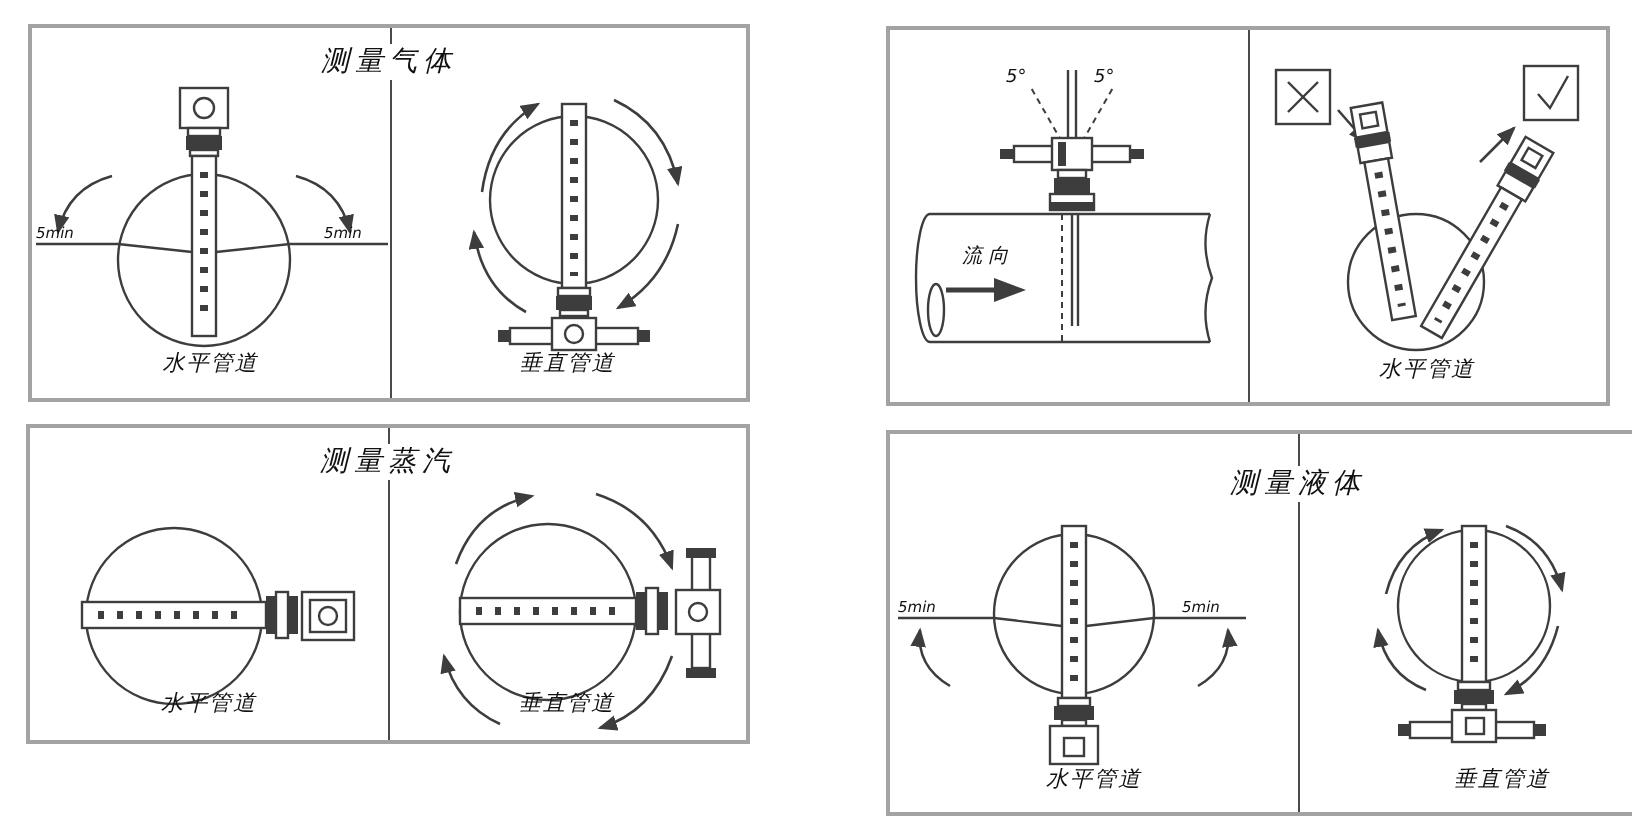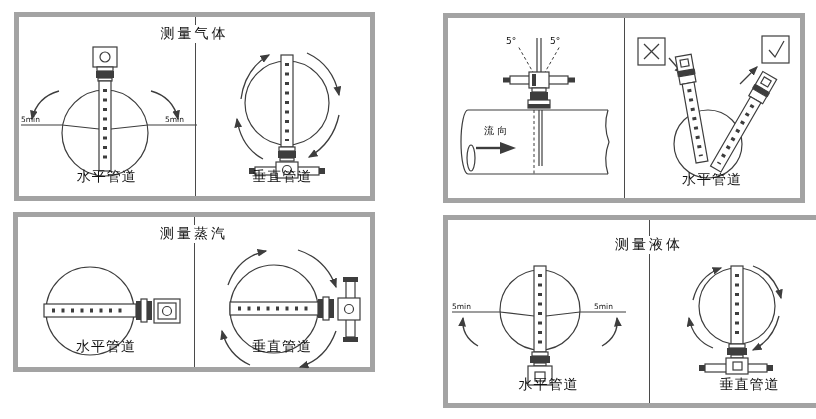--- a/index.html
+++ b/index.html
@@ -1,28 +1,28 @@
 <!DOCTYPE html>
 <html><head>
 <meta charset="utf-8">
 <style>
   html,body{margin:0;padding:0;background:#fff;}
   #screen{position:relative;width:816px;height:419px;background:#ffffff;
           font-family:"DejaVu Sans",sans-serif;color:#111;overflow:hidden;}
-  .panel{position:absolute;border:5px solid #a3a3a3;background:#fff;box-sizing:border-box;}
+  .panel{position:absolute;border:2px solid #a3a3a3;background:#fff;box-sizing:border-box;font-style:italic;}
   #p-gas{left:14px;top:12px;width:361px;height:189px;}
   #p-install{left:443px;top:13px;width:362px;height:190px;}
   #p-steam{left:13px;top:212px;width:362px;height:160px;}
   #p-liquid{left:443px;top:215px;width:412px;height:193px;}
   .divider{position:absolute;left:50%;top:0;bottom:0;width:1px;background:#4a4a4a;z-index:1;}
   .panel-title{position:absolute;left:50%;transform:translateX(-50%);background:#fff;
                padding:0 6px;font-size:14px;letter-spacing:3px;white-space:nowrap;z-index:2;}
   #p-gas .panel-title,#p-steam .panel-title{top:8px;}
   #p-liquid .panel-title{top:16px;}
-  .caption{position:absolute;width:50%;text-align:center;font-size:14px;letter-spacing:1px;z-index:2;}
+  .caption{position:absolute;width:50%;text-align:center;font-size:11px;letter-spacing:1px;z-index:2;}
   .cap-left{left:0;}
   .cap-right{left:50%;}
   #p-gas .caption{bottom:10px;}
   #p-install .caption{bottom:9px;}
   #p-steam .caption{bottom:11px;}
   #p-liquid .caption{bottom:9px;}
   .fig{position:absolute;width:180px;}
   .fig-left{left:0;}
   .fig-right{left:50%;}
   #p-gas .fig{top:28px;height:136px;}

